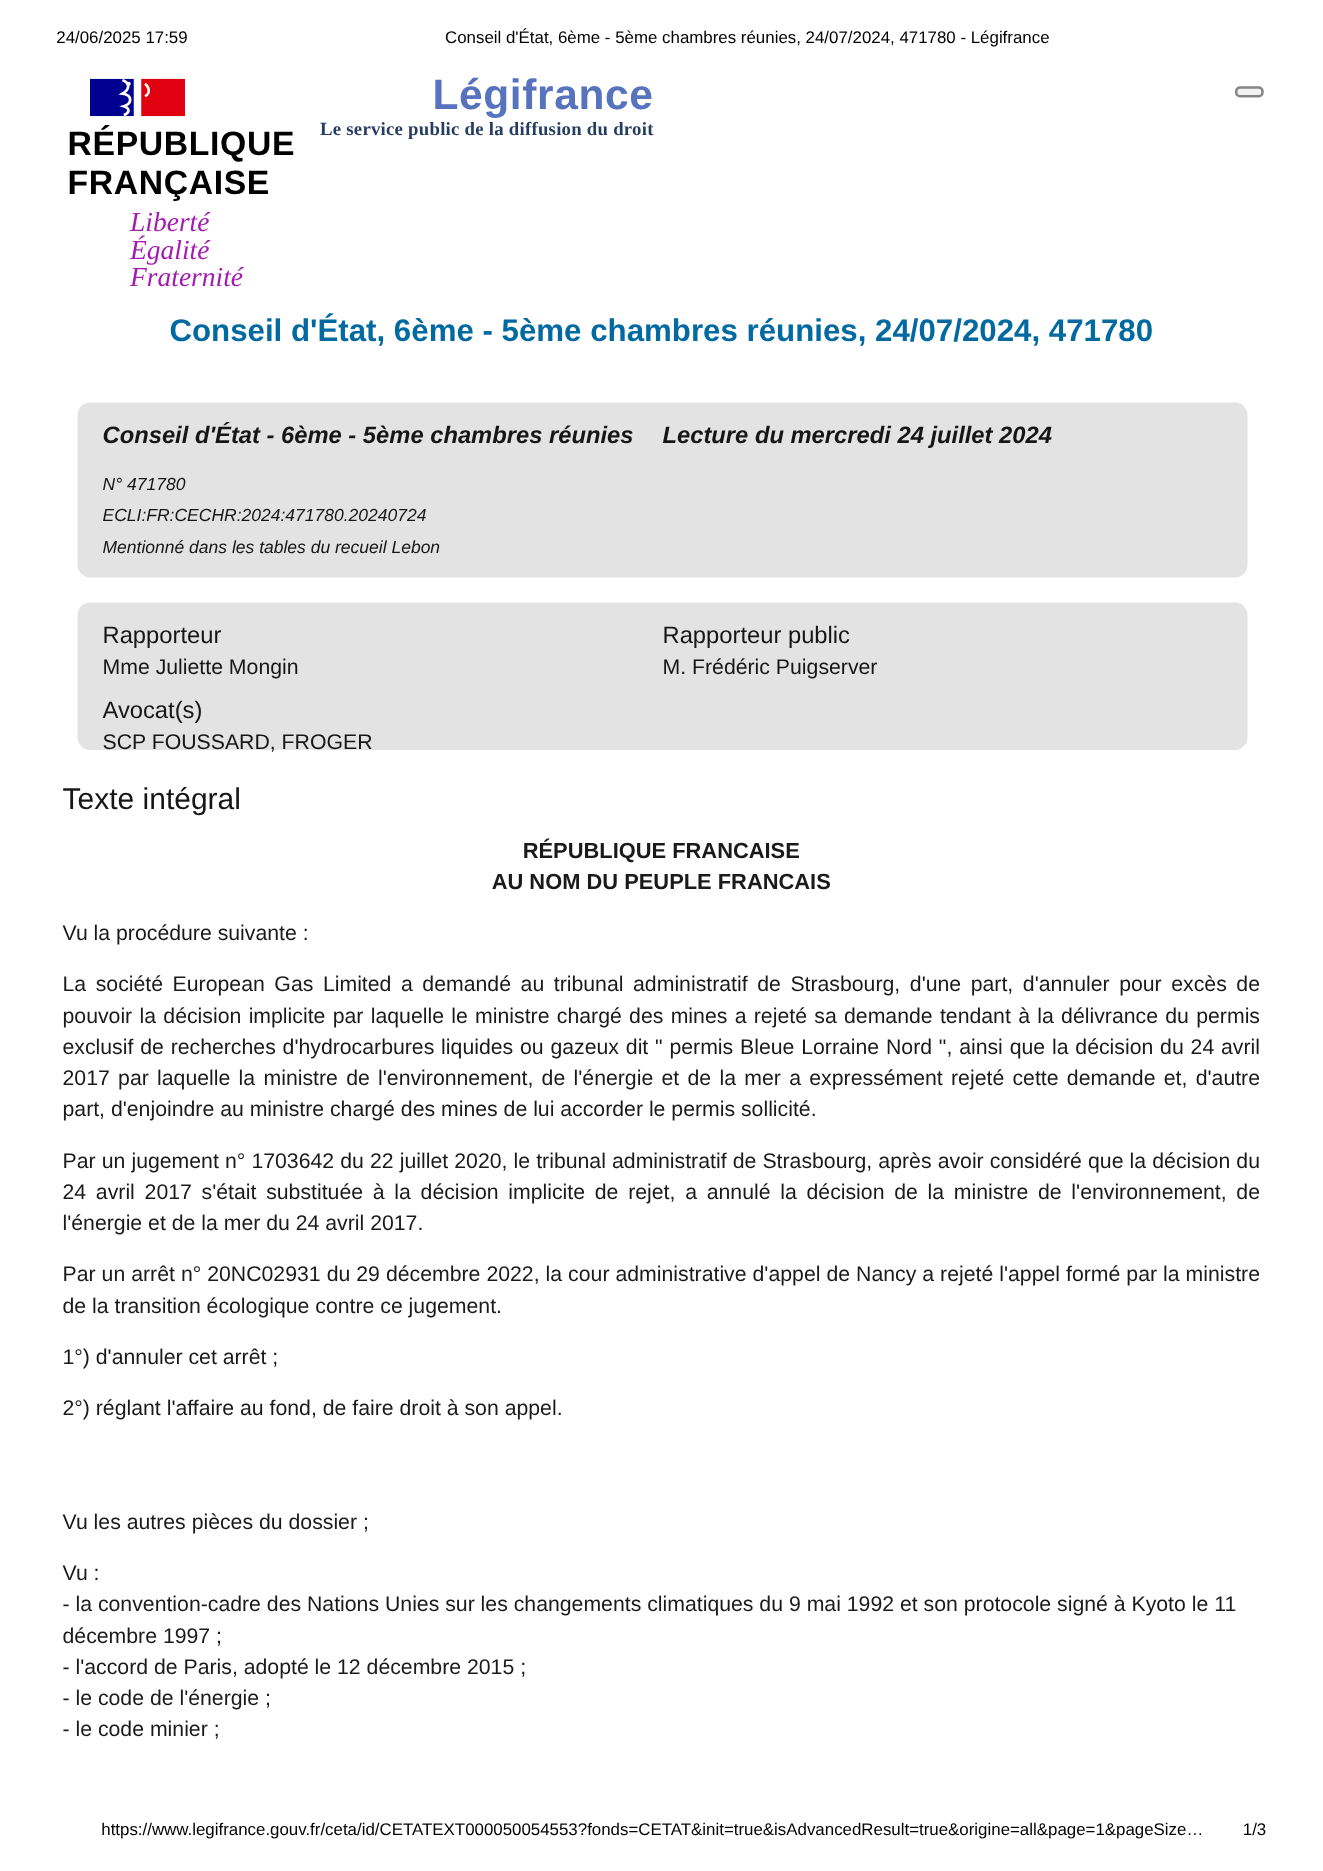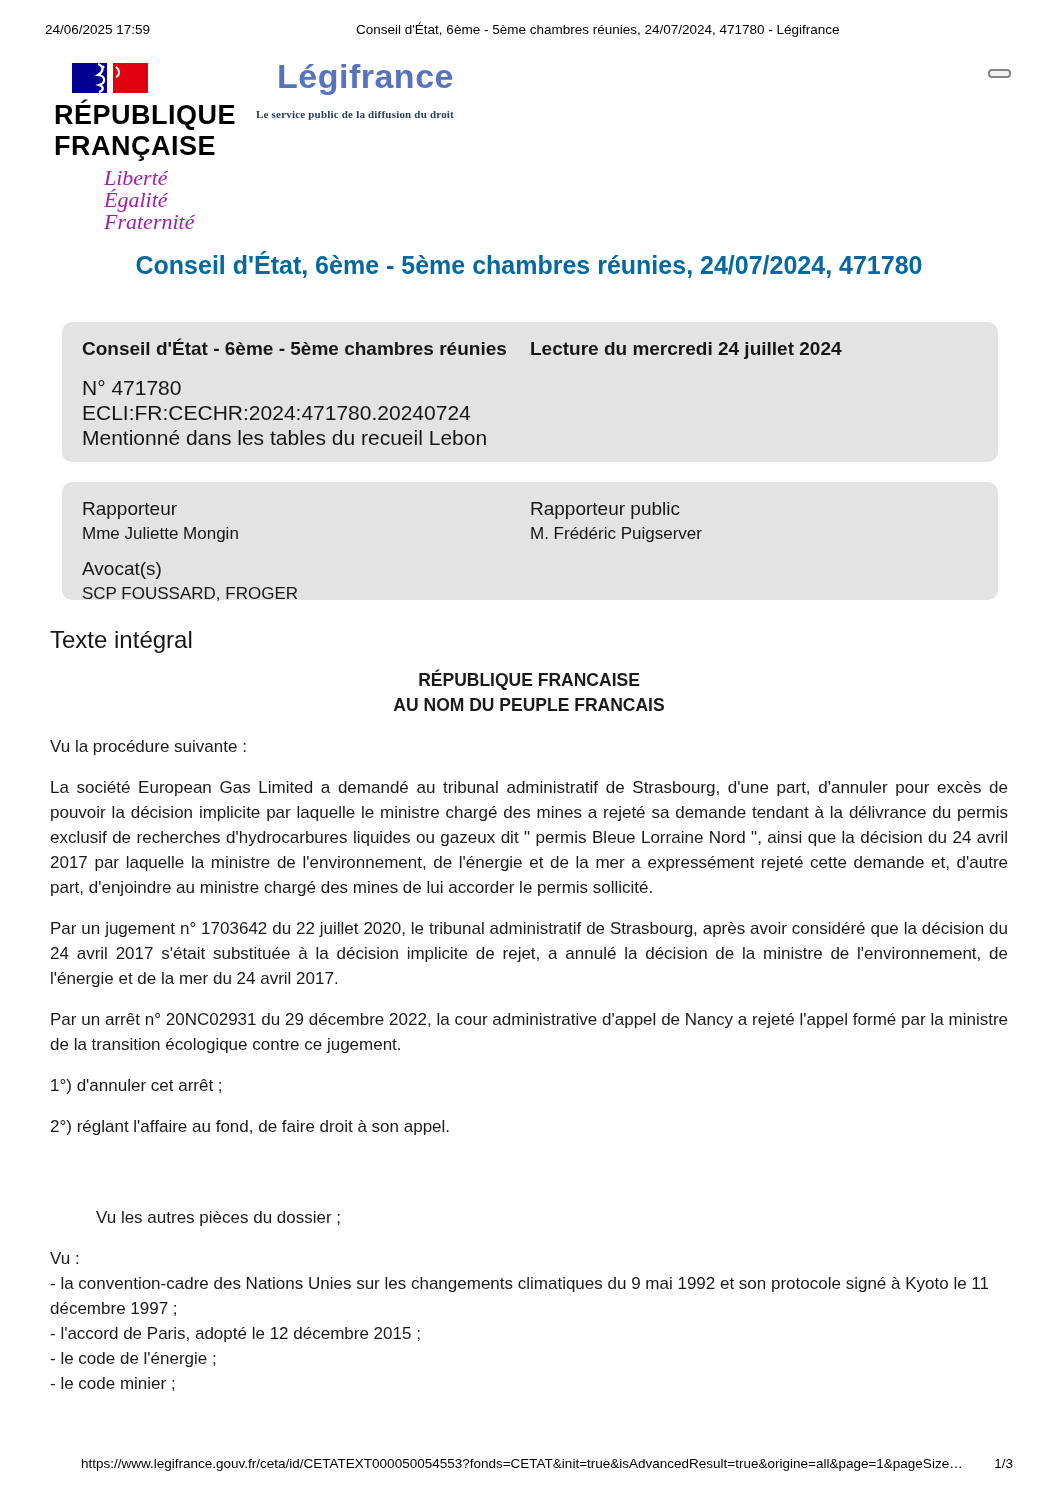--- a/index.html
+++ b/index.html
@@ -36,65 +36,65 @@
     position:absolute; top:167px; left:72px;
     font-family:"Liberation Serif", serif; font-style:italic;
     font-size:22px; line-height:22px; color:#a21caf;margin-left:32px;
   }
   .legifrance { position:absolute; top:58px; left:256px; }
   .legifrance-name {
     font-weight:bold; font-size:34px; line-height:36px;
     color:#5873be; letter-spacing:0.5px;text-align:right;
   }
   .legifrance-tagline {
-    margin-top:14px;
+    margin-top:2px;
     font-family:"Liberation Serif", serif; font-weight:bold;
-    font-size:11px; color:#253d5f; letter-spacing:0.2px;
+    font-size:15px; color:#253d5f; letter-spacing:0.2px;
   }
   .collapse-button {
     position:absolute; top:69px; left:988px;
     width:23px; height:9px; background:#f2f2f2;
     border:2px solid #858585; border-radius:4px;
   }
 
   
   .page-title {
     position:absolute; top:251px; left:0; width:100%;
     text-align:center; font-weight:bold; font-size:25px; color:#0369a1;
   }
 
   
   .card {
     position:absolute; left:62px; width:936px;
     background:#e3e3e3; border-radius:10px; padding:16px 20px;
   }
-  .card1 { top:322px; height:140px; }
+  .card1 { top:322px; height:140px;font-style:italic; }
   .card2 { top:482px; height:118px; padding-top:13px; }
   .card-header-row { display:flex; }
   .card-header-row .court { width:448px; flex:none; font-weight:bold; font-size:19px; }
   .card-header-row .lecture { flex:none; font-weight:bold; font-size:19px; }
-  .card-meta { margin-top:15px; font-size:21px; line-height:25px; }
+  .card-meta { margin-top:15px; font-size:14px; line-height:25px; }
   .card2-grid { display:flex; }
   .card2-grid .col-left { width:448px; flex:none; }
   .people-label { font-size:19px; line-height:27px; }
   .people-value { font-size:17px; line-height:24px; }
   .avocats-label { margin-top:9px; }
 
   
   .texte-heading {
     position:absolute; top:626px; left:50px;
     font-size:24px; font-weight:400; color:#161616;
   }
   .text-body {
     position:absolute; top:660px; left:50px; width:958px;
     font-size:17px; line-height:25px; color:#1a1a1a;
   }
   .centered-head { margin-top:8px; text-align:center; font-weight:bold; font-size:17.5px; }
   .text-body p { margin-top:16px; text-align:justify; }
-  .text-body p.gap-before { margin-top:66px;margin-left:46px; }
+  .text-body p.gap-before { margin-top:66px; }
   .vu-block { margin-top:16px; }
 </style>
 </head>
 <body>
 
 <div class="print-header-date">24/06/2025 17:59</div>
 <div class="print-header-title">Conseil d'État, 6ème - 5ème chambres réunies, 24/07/2024, 471780 - Légifrance</div>
 
 <div class="marianne-logo">
   <svg width="76" height="30" viewBox="0 0 76 30">

